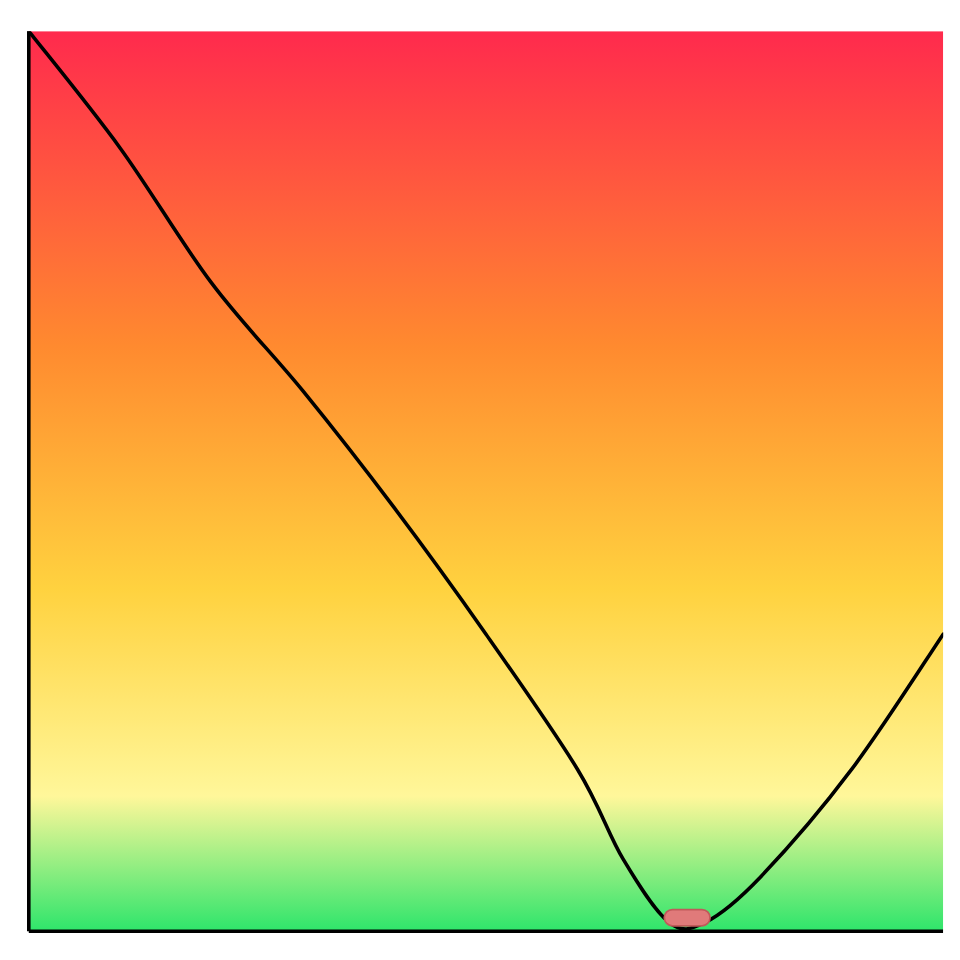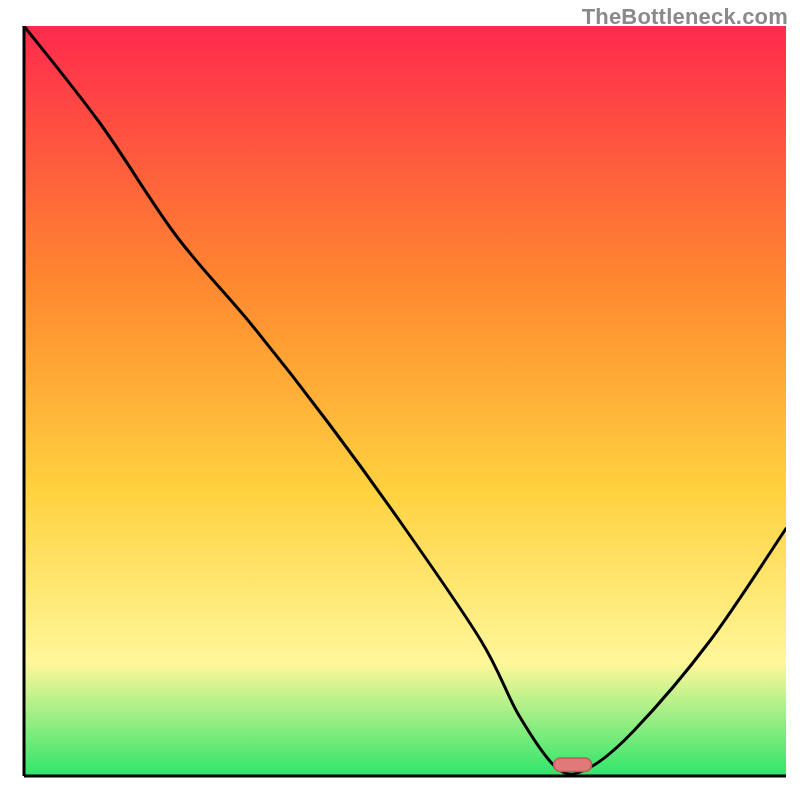--- a/index.html
+++ b/index.html
@@ -31,21 +31,20 @@
     top: 26px;
     width: 772px;
     height: 760px;
   }
   svg { display: block; }
 </style>
 </head>
 <body>
 
 <div class="stage">
-  <div class="watermark">TheBottleneck.com</div>
 
   <div class="chart">
     <svg viewBox="0 0 772 760" width="772" height="760" xmlns="http://www.w3.org/2000/svg">
       <defs>
         <linearGradient id="bg-grad" x1="0" y1="0" x2="0" y2="1">
           <stop id="g0" offset="0%" stop-color="#ff2a4d"></stop>
           <stop id="g1" offset="35%" stop-color="#ff8a2f"></stop>
           <stop id="g2" offset="62%" stop-color="#ffd23f"></stop>
           <stop id="g3" offset="85%" stop-color="#fff79a"></stop>
           <stop id="g4" offset="100%" stop-color="#2ee56b"></stop>

